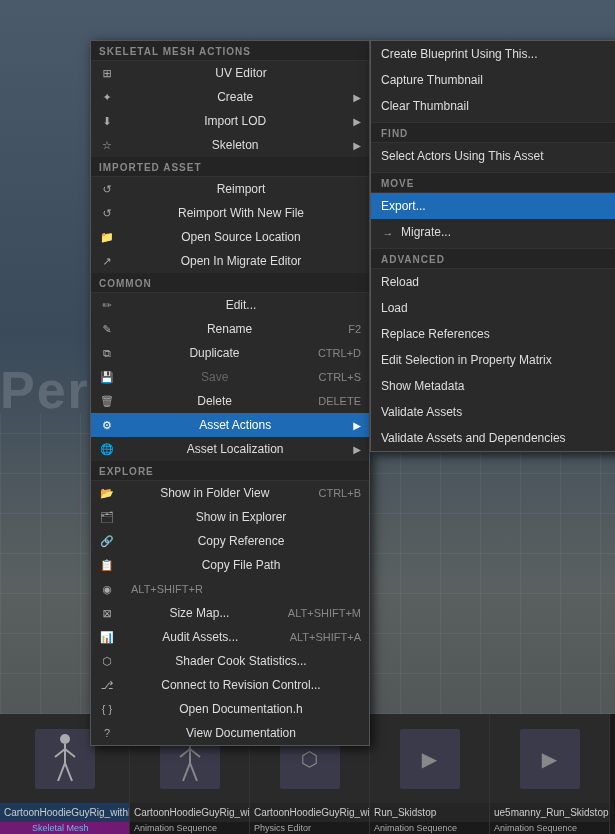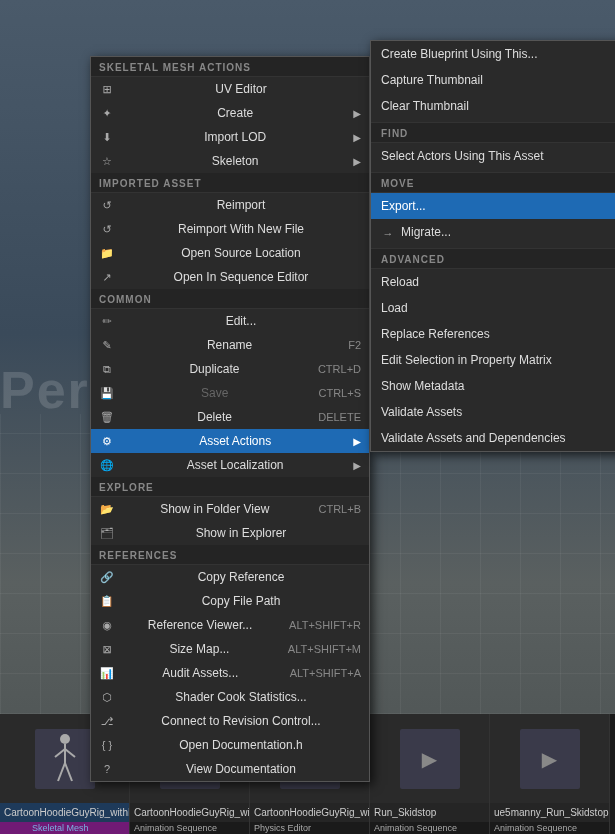--- a/index.html
+++ b/index.html
@@ -136,21 +136,21 @@
     }
     .asset-item.first-item .asset-type-badge {
       background: #701a75;
       color: #7ab0e0;
       padding-left: 32px;
     }
 
     
     .context-menu {
       position: absolute;
-      top: 56px;
+      top: 40px;
       left: 90px;
       width: 280px;
       background: #2a2a2a;
       border: 1px solid #555;
       box-shadow: 3px 3px 10px rgba(0,0,0,0.7);
       z-index: 100;
       color: #ddd;
     }
     .menu-section-header {
       font-size: 10px;
@@ -364,21 +364,21 @@
   <div class="menu-item">
     <span class="menu-icon">↺</span>
     <span class="menu-label">Reimport With New File</span>
   </div>
   <div class="menu-item">
     <span class="menu-icon">📁</span>
     <span class="menu-label">Open Source Location</span>
   </div>
   <div class="menu-item">
     <span class="menu-icon">↗</span>
-    <span class="menu-label">Open In Sequence Editor</span>
+    <span class="menu-label">Open In Migrate Editor</span>
   </div>
 
   <div class="menu-section-header">COMMON</div>
 
   <div class="menu-item">
     <span class="menu-icon">✏</span>
     <span class="menu-label">Edit...</span>
   </div>
   <div class="menu-item">
     <span class="menu-icon">✎</span>
@@ -416,33 +416,31 @@
   <div class="menu-item">
     <span class="menu-icon">📂</span>
     <span class="menu-label">Show in Folder View</span>
     <span class="menu-shortcut">CTRL+B</span>
   </div>
   <div class="menu-item">
     <span class="menu-icon">🗂</span>
     <span class="menu-label">Show in Explorer</span>
   </div>
 
-  <div class="menu-section-header">REFERENCES</div>
 
   <div class="menu-item">
     <span class="menu-icon">🔗</span>
     <span class="menu-label">Copy Reference</span>
   </div>
   <div class="menu-item">
     <span class="menu-icon">📋</span>
     <span class="menu-label">Copy File Path</span>
   </div>
   <div class="menu-item">
     <span class="menu-icon">◉</span>
-    <span class="menu-label">Reference Viewer...</span>
     <span class="menu-shortcut">ALT+SHIFT+R</span>
   </div>
   <div class="menu-item">
     <span class="menu-icon">⊠</span>
     <span class="menu-label">Size Map...</span>
     <span class="menu-shortcut">ALT+SHIFT+M</span>
   </div>
   <div class="menu-item">
     <span class="menu-icon">📊</span>
     <span class="menu-label">Audit Assets...</span>

